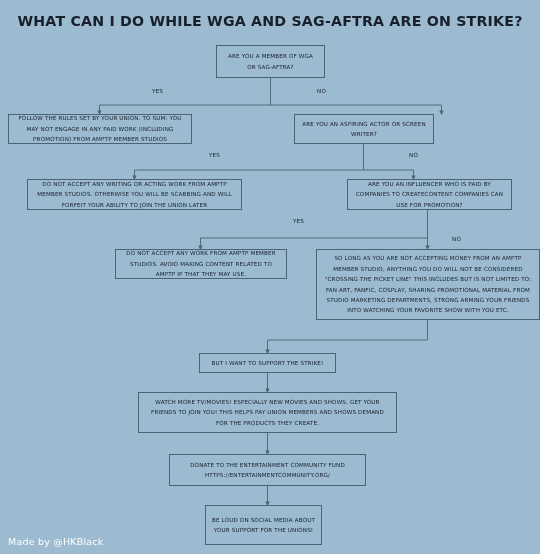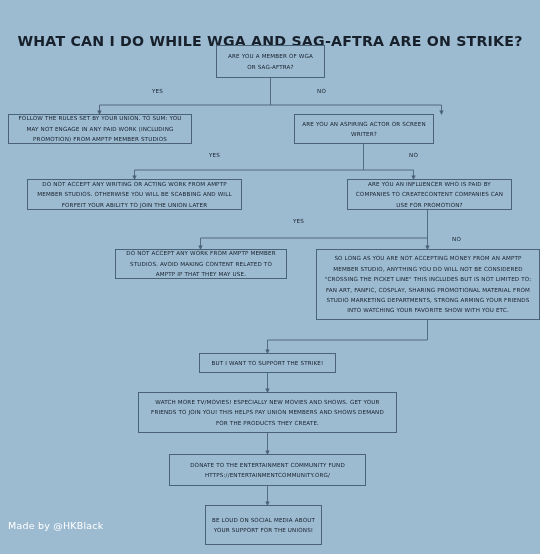--- a/index.html
+++ b/index.html
@@ -32,21 +32,20 @@
     left: 0;
     top: 13px;
     width: 540px;
     text-align: center;
     font-family: "DejaVu Sans", sans-serif;
     font-weight: bold;
     font-size: 14.2px;
     letter-spacing: 0.2px;
     color: #17202b;
     white-space: nowrap;
-    margin-top: 20px;
   }
   .subtitle {
     position: absolute;
     left: 0;
     top: 32px;
     width: 540px;
     text-align: center;
     font-family: "DejaVu Sans", sans-serif;
     font-weight: bold;
     font-size: 6.6px;
@@ -75,21 +74,21 @@
     position: absolute;
     font-family: "DejaVu Sans", sans-serif;
     font-size: 5.6px;
     letter-spacing: 0.2px;
     color: #17202b;
     white-space: nowrap;
   }
   .watermark {
     position: absolute;
     left: 8px;
-    bottom: 23px;
+    bottom: 7px;
     font-family: "DejaVu Sans", sans-serif;
     font-size: 9.5px;
     color: #ffffff;
     letter-spacing: 0.2px;
   }
 </style>
 </head>
 <body>
 
 <div id="canvas">

